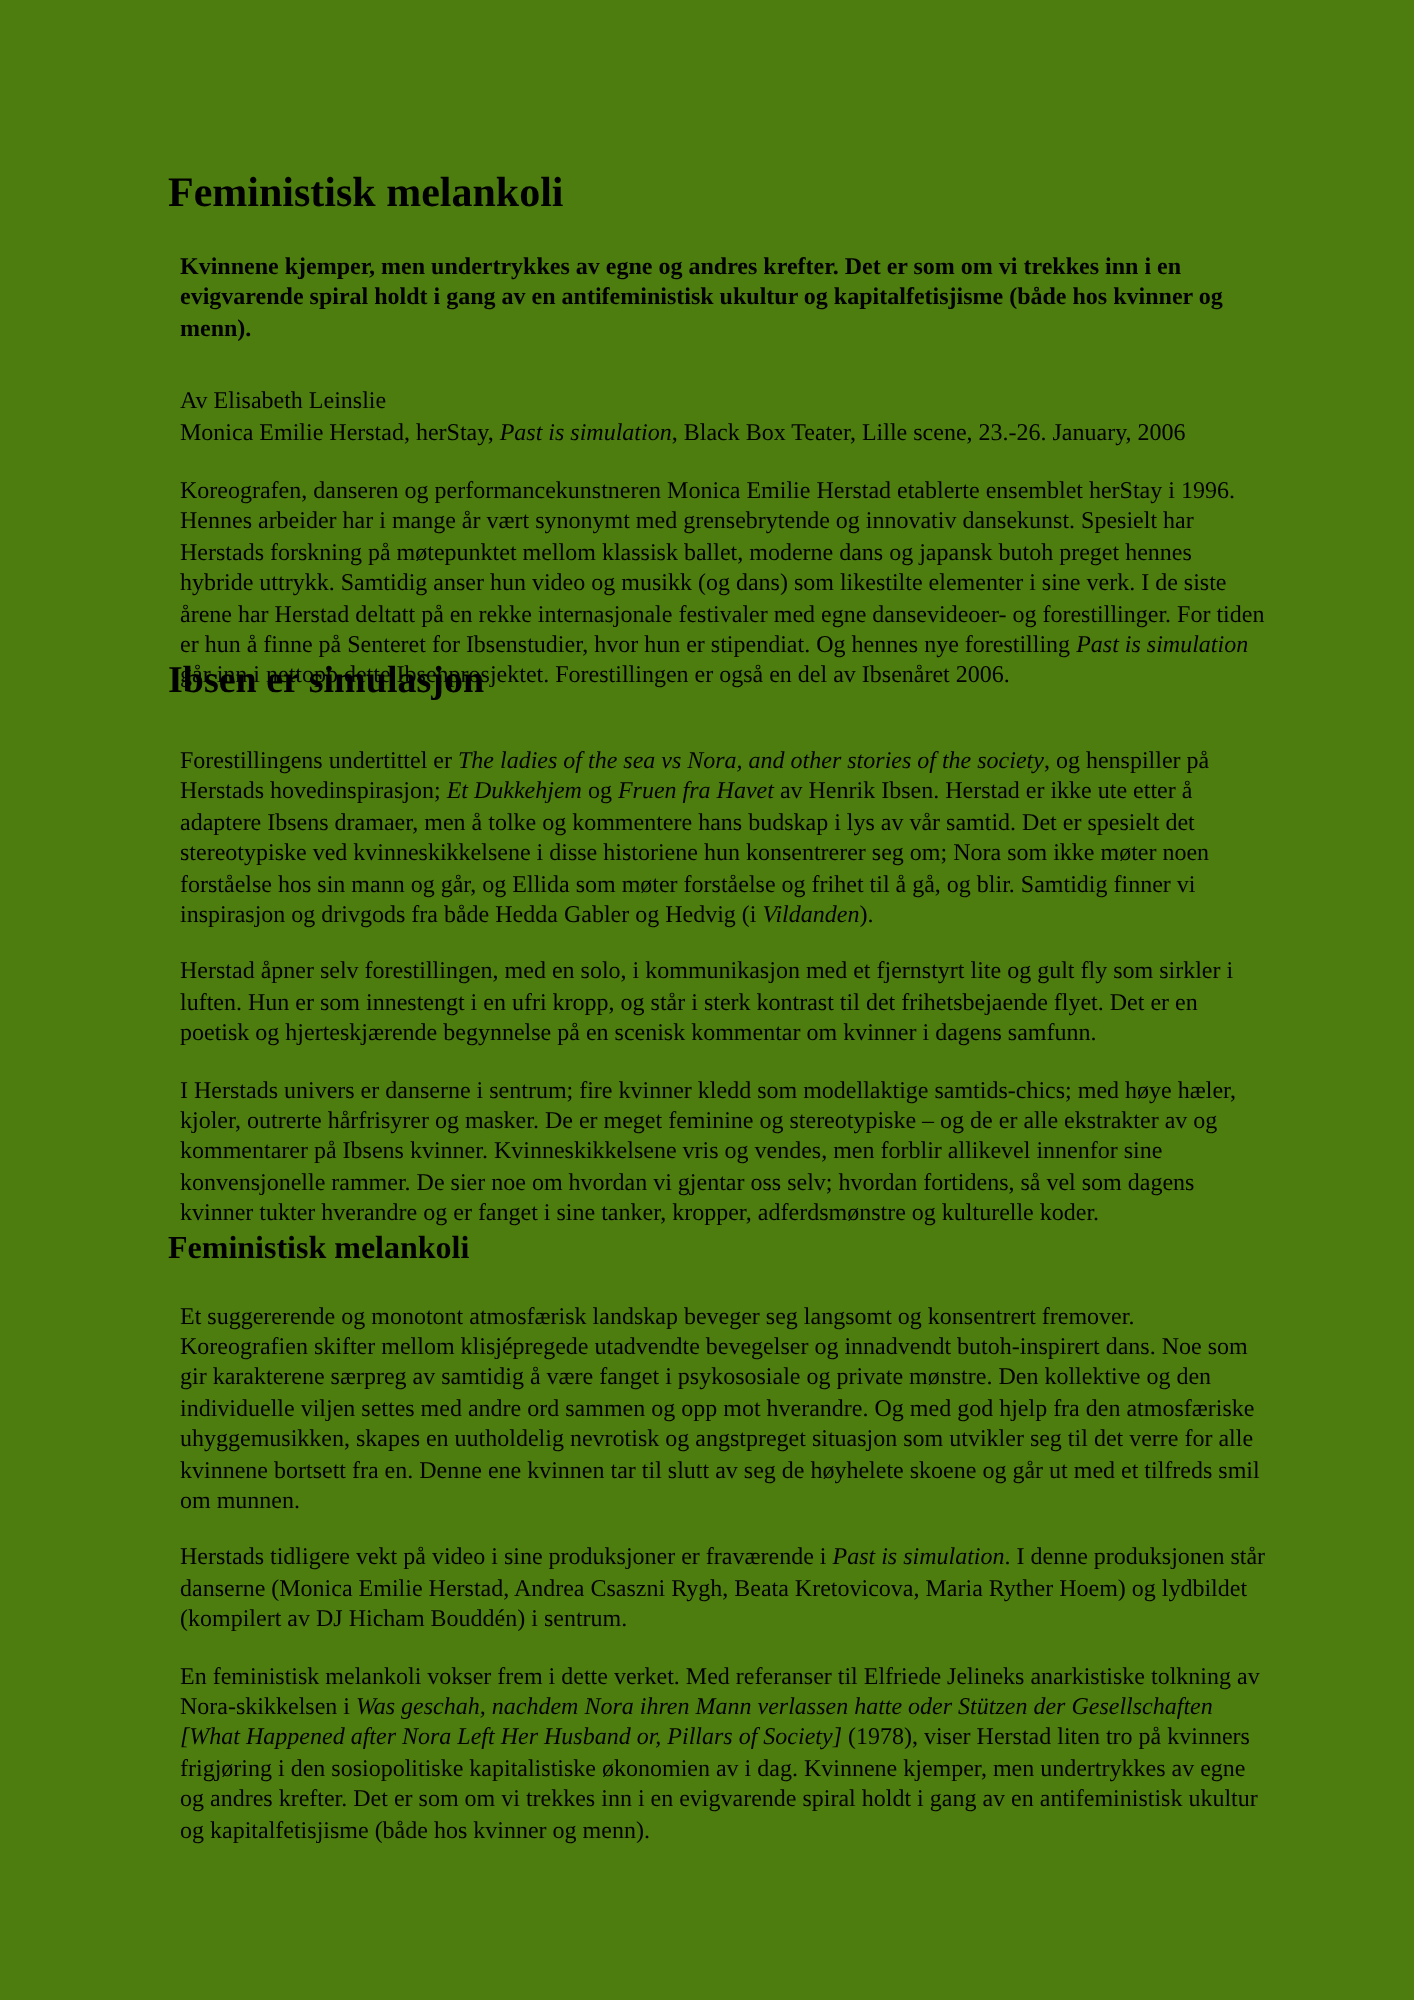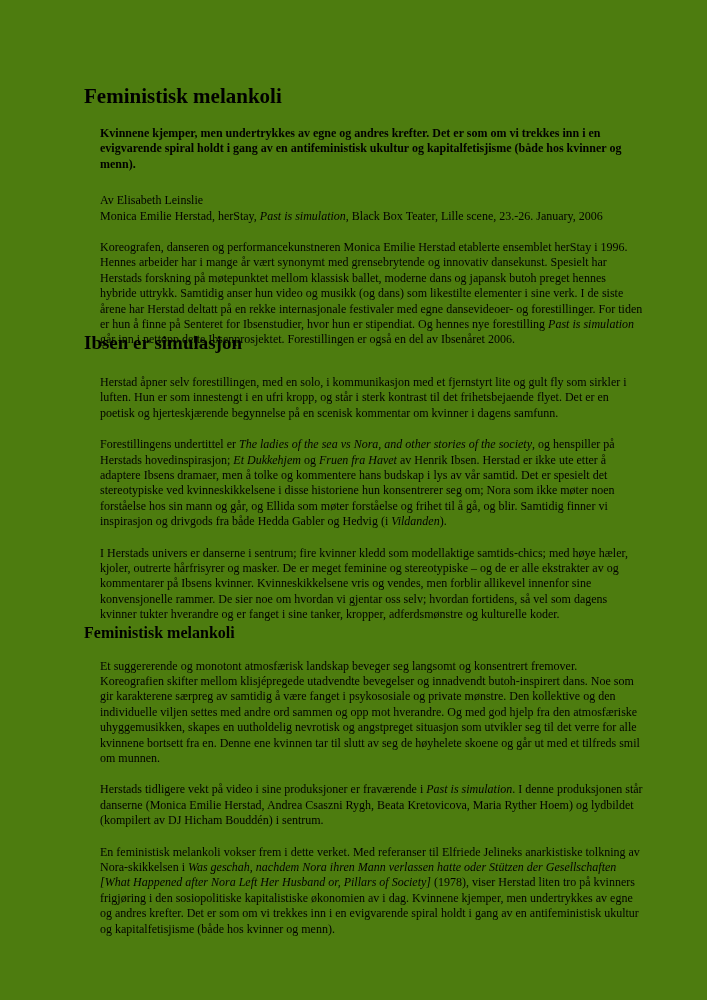--- a/index.html
+++ b/index.html
@@ -25,21 +25,21 @@
   .title {
     font-size: 21px;
     line-height: 24px;
     font-weight: bold;
     margin: 0 0 18px 0;
   }
   .block {
     font-size: 12px;
     line-height: 15.4px;
     white-space: pre-line;
-    margin: 16px;
+    margin: 6px;
   }
   .lead {
     font-weight: bold;
     margin-bottom: 21px;
   }
   .byline {
     margin-bottom: 14px;
   }
   .para {
     margin-bottom: 13px;
@@ -75,29 +75,29 @@
         <p class="block byline"><span>Av Elisabeth Leinslie
 Monica Emilie Herstad, herStay, </span><em>Past is simulation</em><span>, Black Box Teater, Lille scene, 23.-26. January, 2006</span></p>
         <p class="block para"><span>Koreografen, danseren og performancekunstneren Monica Emilie Herstad etablerte ensemblet herStay i 1996.
 Hennes arbeider har i mange år vært synonymt med grensebrytende og innovativ dansekunst. Spesielt har
 Herstads forskning på møtepunktet mellom klassisk ballet, moderne dans og japansk butoh preget hennes
 hybride uttrykk. Samtidig anser hun video og musikk (og dans) som likestilte elementer i sine verk. I de siste
 årene har Herstad deltatt på en rekke internasjonale festivaler med egne dansevideoer- og forestillinger. For tiden
 er hun å finne på Senteret for Ibsenstudier, hvor hun er stipendiat. Og hennes nye forestilling </span><em>Past is simulation</em><span>
 går inn i nettopp dette Ibsenprosjektet. Forestillingen er også en del av Ibsenåret 2006.</span></p>
         <h3 class="heading-sub">Ibsen er simulasjon</h3>
-        <p class="block para"><span>Herstad åpner selv forestillingen, med en solo, i kommunikasjon med et fjernstyrt lite og gult fly som sirkler i
-luften. Hun er som innestengt i en ufri kropp, og står i sterk kontrast til det frihetsbejaende flyet. Det er en
-poetisk og hjerteskjærende begynnelse på en scenisk kommentar om kvinner i dagens samfunn.</span></p>
         <p class="block para"><span>Forestillingens undertittel er </span><em>The ladies of the sea vs Nora, and other stories of the society</em><span>, og henspiller på
 Herstads hovedinspirasjon; </span><em>Et Dukkehjem</em><span> og </span><em>Fruen fra Havet</em><span> av Henrik Ibsen. Herstad er ikke ute etter å
 adaptere Ibsens dramaer, men å tolke og kommentere hans budskap i lys av vår samtid. Det er spesielt det
 stereotypiske ved kvinneskikkelsene i disse historiene hun konsentrerer seg om; Nora som ikke møter noen
 forståelse hos sin mann og går, og Ellida som møter forståelse og frihet til å gå, og blir. Samtidig finner vi
 inspirasjon og drivgods fra både Hedda Gabler og Hedvig (i </span><em>Vildanden</em><span>).</span></p>
+        <p class="block para"><span>Herstad åpner selv forestillingen, med en solo, i kommunikasjon med et fjernstyrt lite og gult fly som sirkler i
+luften. Hun er som innestengt i en ufri kropp, og står i sterk kontrast til det frihetsbejaende flyet. Det er en
+poetisk og hjerteskjærende begynnelse på en scenisk kommentar om kvinner i dagens samfunn.</span></p>
         <p class="block para"><span>I Herstads univers er danserne i sentrum; fire kvinner kledd som modellaktige samtids-chics; med høye hæler,
 kjoler, outrerte hårfrisyrer og masker. De er meget feminine og stereotypiske – og de er alle ekstrakter av og
 kommentarer på Ibsens kvinner. Kvinneskikkelsene vris og vendes, men forblir allikevel innenfor sine
 konvensjonelle rammer. De sier noe om hvordan vi gjentar oss selv; hvordan fortidens, så vel som dagens
 kvinner tukter hverandre og er fanget i sine tanker, kropper, adferdsmønstre og kulturelle koder.</span></p>
         <h2 class="heading-section">Feministisk melankoli</h2>
         <p class="block para"><span>Et suggererende og monotont atmosfærisk landskap beveger seg langsomt og konsentrert fremover.
 Koreografien skifter mellom klisjépregede utadvendte bevegelser og innadvendt butoh-inspirert dans. Noe som
 gir karakterene særpreg av samtidig å være fanget i psykososiale og private mønstre. Den kollektive og den
 individuelle viljen settes med andre ord sammen og opp mot hverandre. Og med god hjelp fra den atmosfæriske

